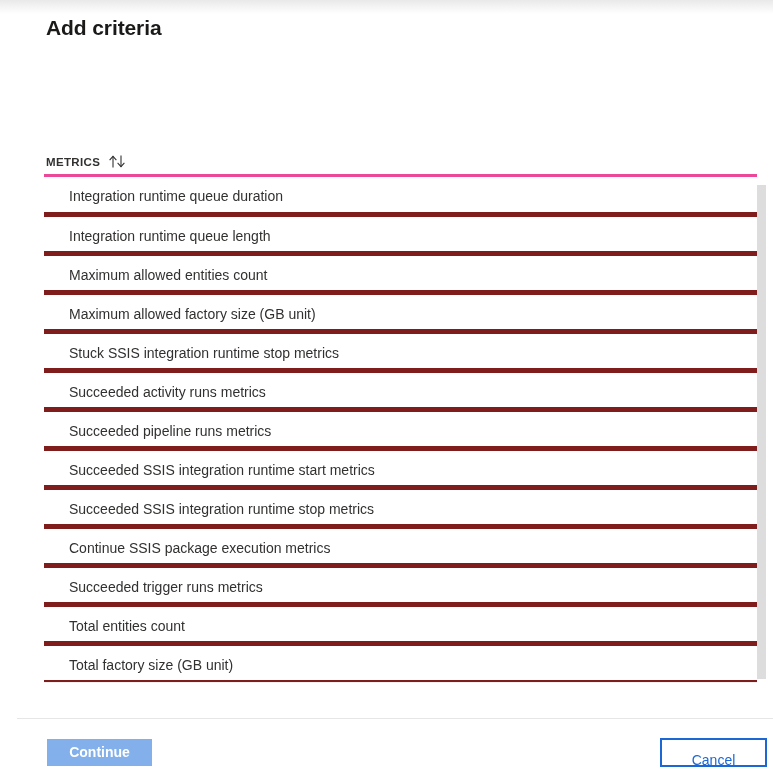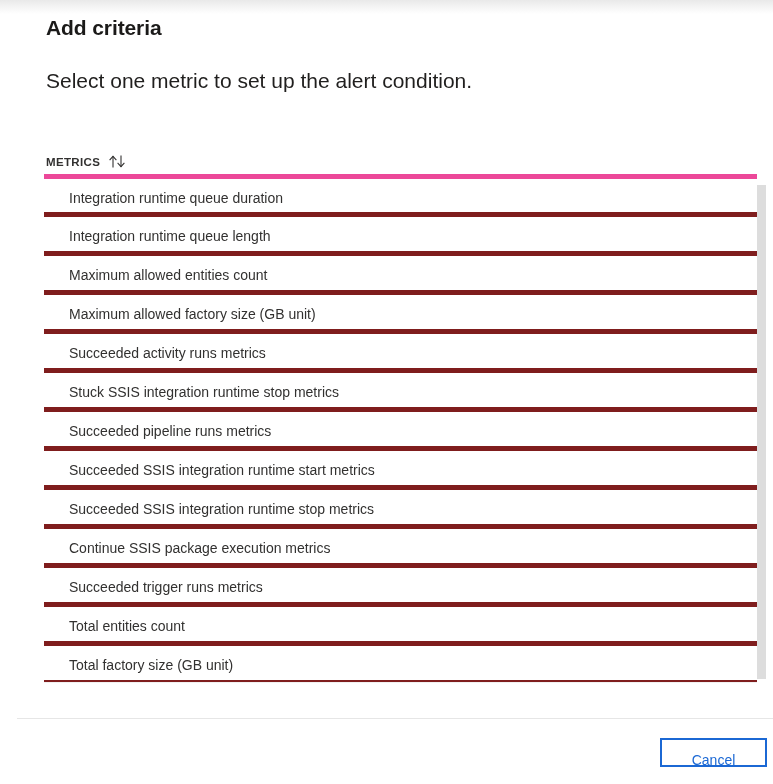--- a/index.html
+++ b/index.html
@@ -104,21 +104,21 @@
   .metric-row {
     position: relative;
     height: 39px;
     line-height: 39px;
     box-sizing: border-box;
     border-top: 5px solid #7f1d1d;
     background: #ffffff;
     cursor: pointer;
   }
   .metric-row:first-child {
-    border-top: 6px solid #ec4899;
+    border-top: 4px solid #ec4899;
   }
   .metric-label {
     position: absolute;
     left: 25px;
     top: 0;
     font-size: 14px;
     font-weight: 400;
     color: #323130;
     white-space: nowrap;
   }
@@ -197,21 +197,20 @@
 </style>
 </head>
 <body>
 
 <div class="top-gradient"></div>
 
 <div class="blade">
 
   <div class="page-title">Add criteria</div>
 
-  <div class="page-subtitle">Select one metric to set up the alert condition.</div>
 
   <div class="list-header">
     <span class="col-head-label">METRICS</span>
     <span class="sort-icon">
       <svg width="17" height="13" viewBox="0 0 17 13" aria-hidden="true">
         <g stroke="#323130" stroke-width="1.1" fill="none" stroke-linecap="square">
           <line x1="4" y1="12" x2="4" y2="1.6"></line>
           <polyline points="1,4.6 4,1.4 7,4.6"></polyline>
           <line x1="12" y1="1" x2="12" y2="11.4"></line>
           <polyline points="9,8.4 12,11.6 15,8.4"></polyline>
@@ -228,24 +227,24 @@
       <div class="metric-row">
         <span class="metric-label">Integration runtime queue length</span>
       </div>
       <div class="metric-row">
         <span class="metric-label">Maximum allowed entities count</span>
       </div>
       <div class="metric-row">
         <span class="metric-label">Maximum allowed factory size (GB unit)</span>
       </div>
       <div class="metric-row">
+        <span class="metric-label">Stuck SSIS integration runtime stop metrics</span>
+      </div>
+      <div class="metric-row">
         <span class="metric-label">Succeeded activity runs metrics</span>
-      </div>
-      <div class="metric-row">
-        <span class="metric-label">Stuck SSIS integration runtime stop metrics</span>
       </div>
       <div class="metric-row">
         <span class="metric-label">Succeeded pipeline runs metrics</span>
       </div>
       <div class="metric-row">
         <span class="metric-label">Succeeded SSIS integration runtime start metrics</span>
       </div>
       <div class="metric-row">
         <span class="metric-label">Succeeded SSIS integration runtime stop metrics</span>
       </div>
@@ -268,16 +267,17 @@
   </div>
 
   <div class="list-bottom-rule"></div>
 
   <div class="scrollbar-track">
     <div class="scrollbar-thumb"></div>
   </div>
 
   <div class="footer-divider"></div>
 
+  <button class="btn-continue">Continue</button>
 
   <button class="btn-cancel">Cancel</button>
 
 </div>
 
 </body></html>

